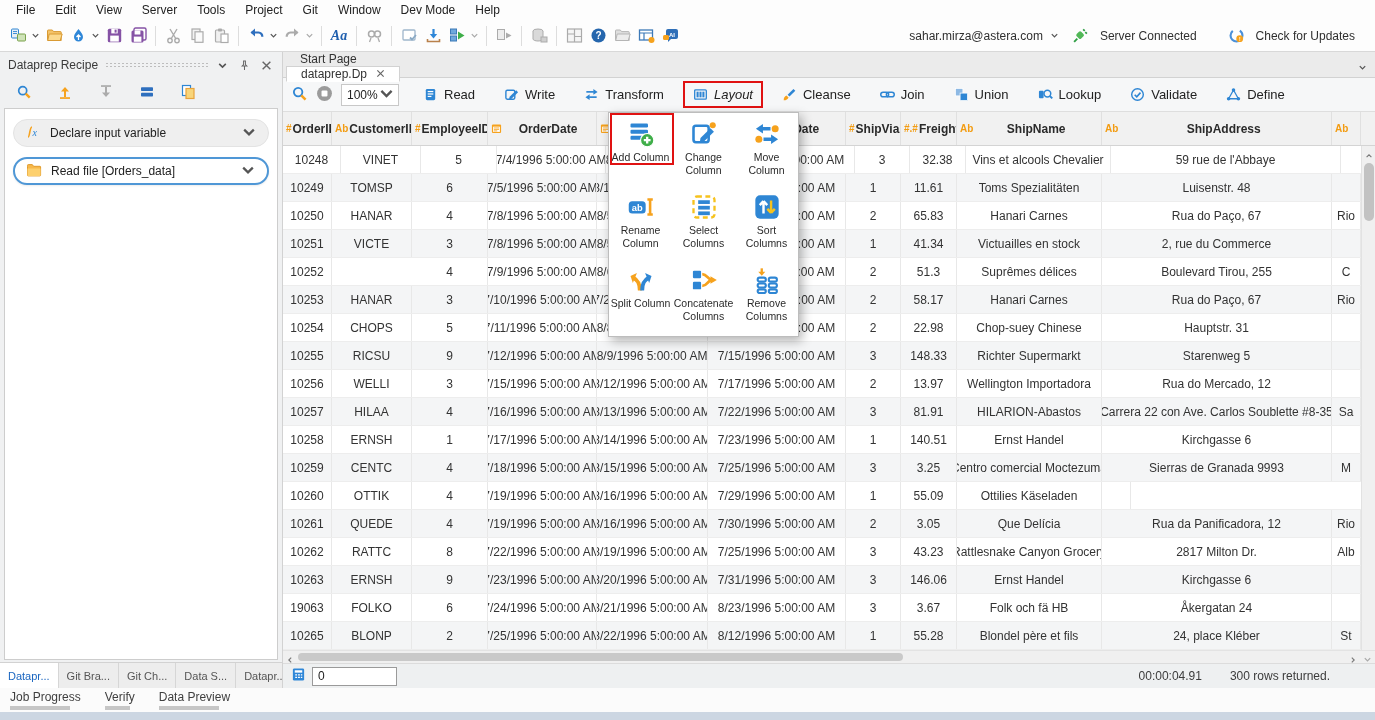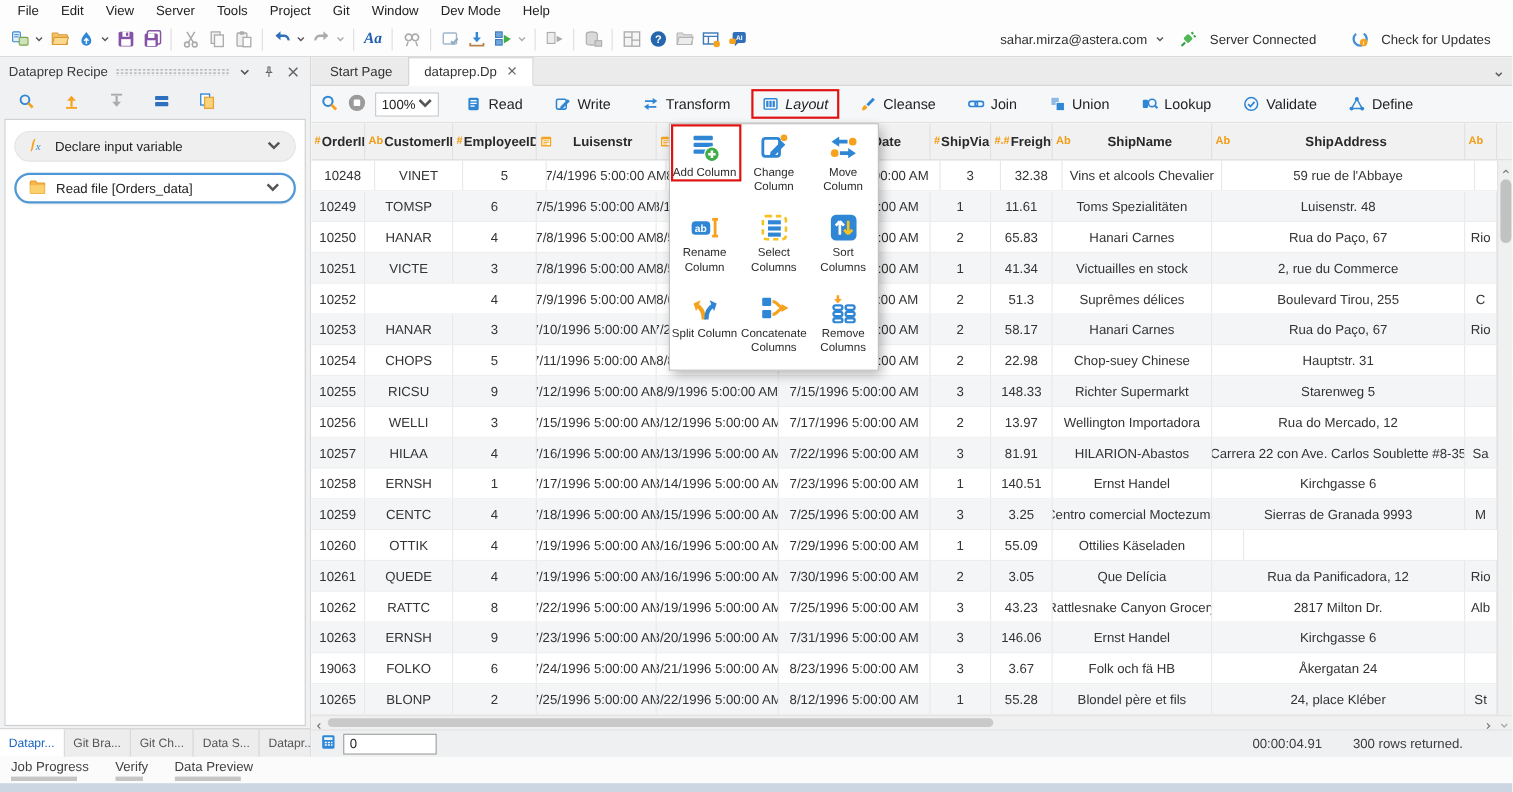--- a/index.html
+++ b/index.html
@@ -38,21 +38,21 @@
   .step-pill.normal { background:#efefef; border:1px solid #e3e3e3; }
   .step-pill.selected { background:#fff; border:2px solid #4f97d6; box-shadow:0 1px 2px rgba(0,0,0,.08); }
   .step-pill svg { width:16px; height:16px; flex:none; }
   .step-chev { margin-left:auto; }
   .panel-tabs { height:26px; display:flex; background:#ededed; border-top:1px solid #d2d2d2; }
   .ptab { display:flex; align-items:center; padding:0 8px; font-size:11px; color:#555; border-right:1px solid #d6d6d6; white-space:nowrap; }
   .ptab.active { background:#fff; color:#1a66c0; }
 
   
   .right-area { flex:1; min-width:0; display:flex; flex-direction:column; position:relative; background:#fff; }
-  .doc-tabbar { height:26px; background:#ebebeb; border-bottom:1px solid #d2d2d2; display:flex; align-items:flex-start; padding-left:3px; position:relative; }
+  .doc-tabbar { height:26px; background:#ebebeb; border-bottom:1px solid #d2d2d2; display:flex; align-items:flex-start; padding-left:3px; position:relative;flex-direction:column; }
   .doc-tab { height:26px; display:flex; align-items:center; gap:9px; padding:0 14px; font-size:12px; color:#333; }
   .doc-tab.active { background:#fff; border:1px solid #d2d2d2; border-bottom:1px solid #fff; margin-bottom:-1px; }
   .tab-close svg { width:9px; height:9px; }
   .tabbar-chevron { position:absolute; right:8px; top:9px; }
 
   .ribbon { height:34px; background:#f6f7f8; border-bottom:1px solid #dedede; display:flex; align-items:center; padding-left:8px; }
   .zoom-group { display:flex; align-items:center; gap:8px; margin-right:16px; }
   .zoom-group svg { width:17px; height:17px; }
   .zoom-select { width:58px; height:22px; background:#fff; border:1px solid #c8c8c8; display:flex; align-items:center; justify-content:space-between; padding:0 5px; font-size:12px; color:#222; }
   .ribbon-buttons { display:flex; align-items:center; gap:13px; }
@@ -558,21 +558,21 @@
               <span class="gh-name">EmployeeID</span>
             </div>
             <div class="gh-cell" style="width: 109px;">
               <span class="type-icon">
                 <svg viewBox="0 0 12 12">
                   <rect x="1" y="1.5" width="10" height="9.5" rx="1.2" fill="#f6a21d"></rect>
                   <rect x="2.3" y="4" width="7.4" height="5.7" fill="#fff"></rect>
                   <path d="M3.2 5.4h5.6M3.2 7h5.6M3.2 8.6h3.6" stroke="#f6a21d" stroke-width="0.9"></path>
                 </svg>
               </span>
-              <span class="gh-name">Luisenstr</span>
+              <span class="gh-name">OrderDate</span>
             </div>
             <div class="gh-cell" style="width: 111px;">
               <span class="type-icon">
                 <svg viewBox="0 0 12 12">
                   <rect x="1" y="1.5" width="10" height="9.5" rx="1.2" fill="#f6a21d"></rect>
                   <rect x="2.3" y="4" width="7.4" height="5.7" fill="#fff"></rect>
                   <path d="M3.2 5.4h5.6M3.2 7h5.6M3.2 8.6h3.6" stroke="#f6a21d" stroke-width="0.9"></path>
                 </svg>
               </span>
               <span class="gh-name">RequiredDate</span>

